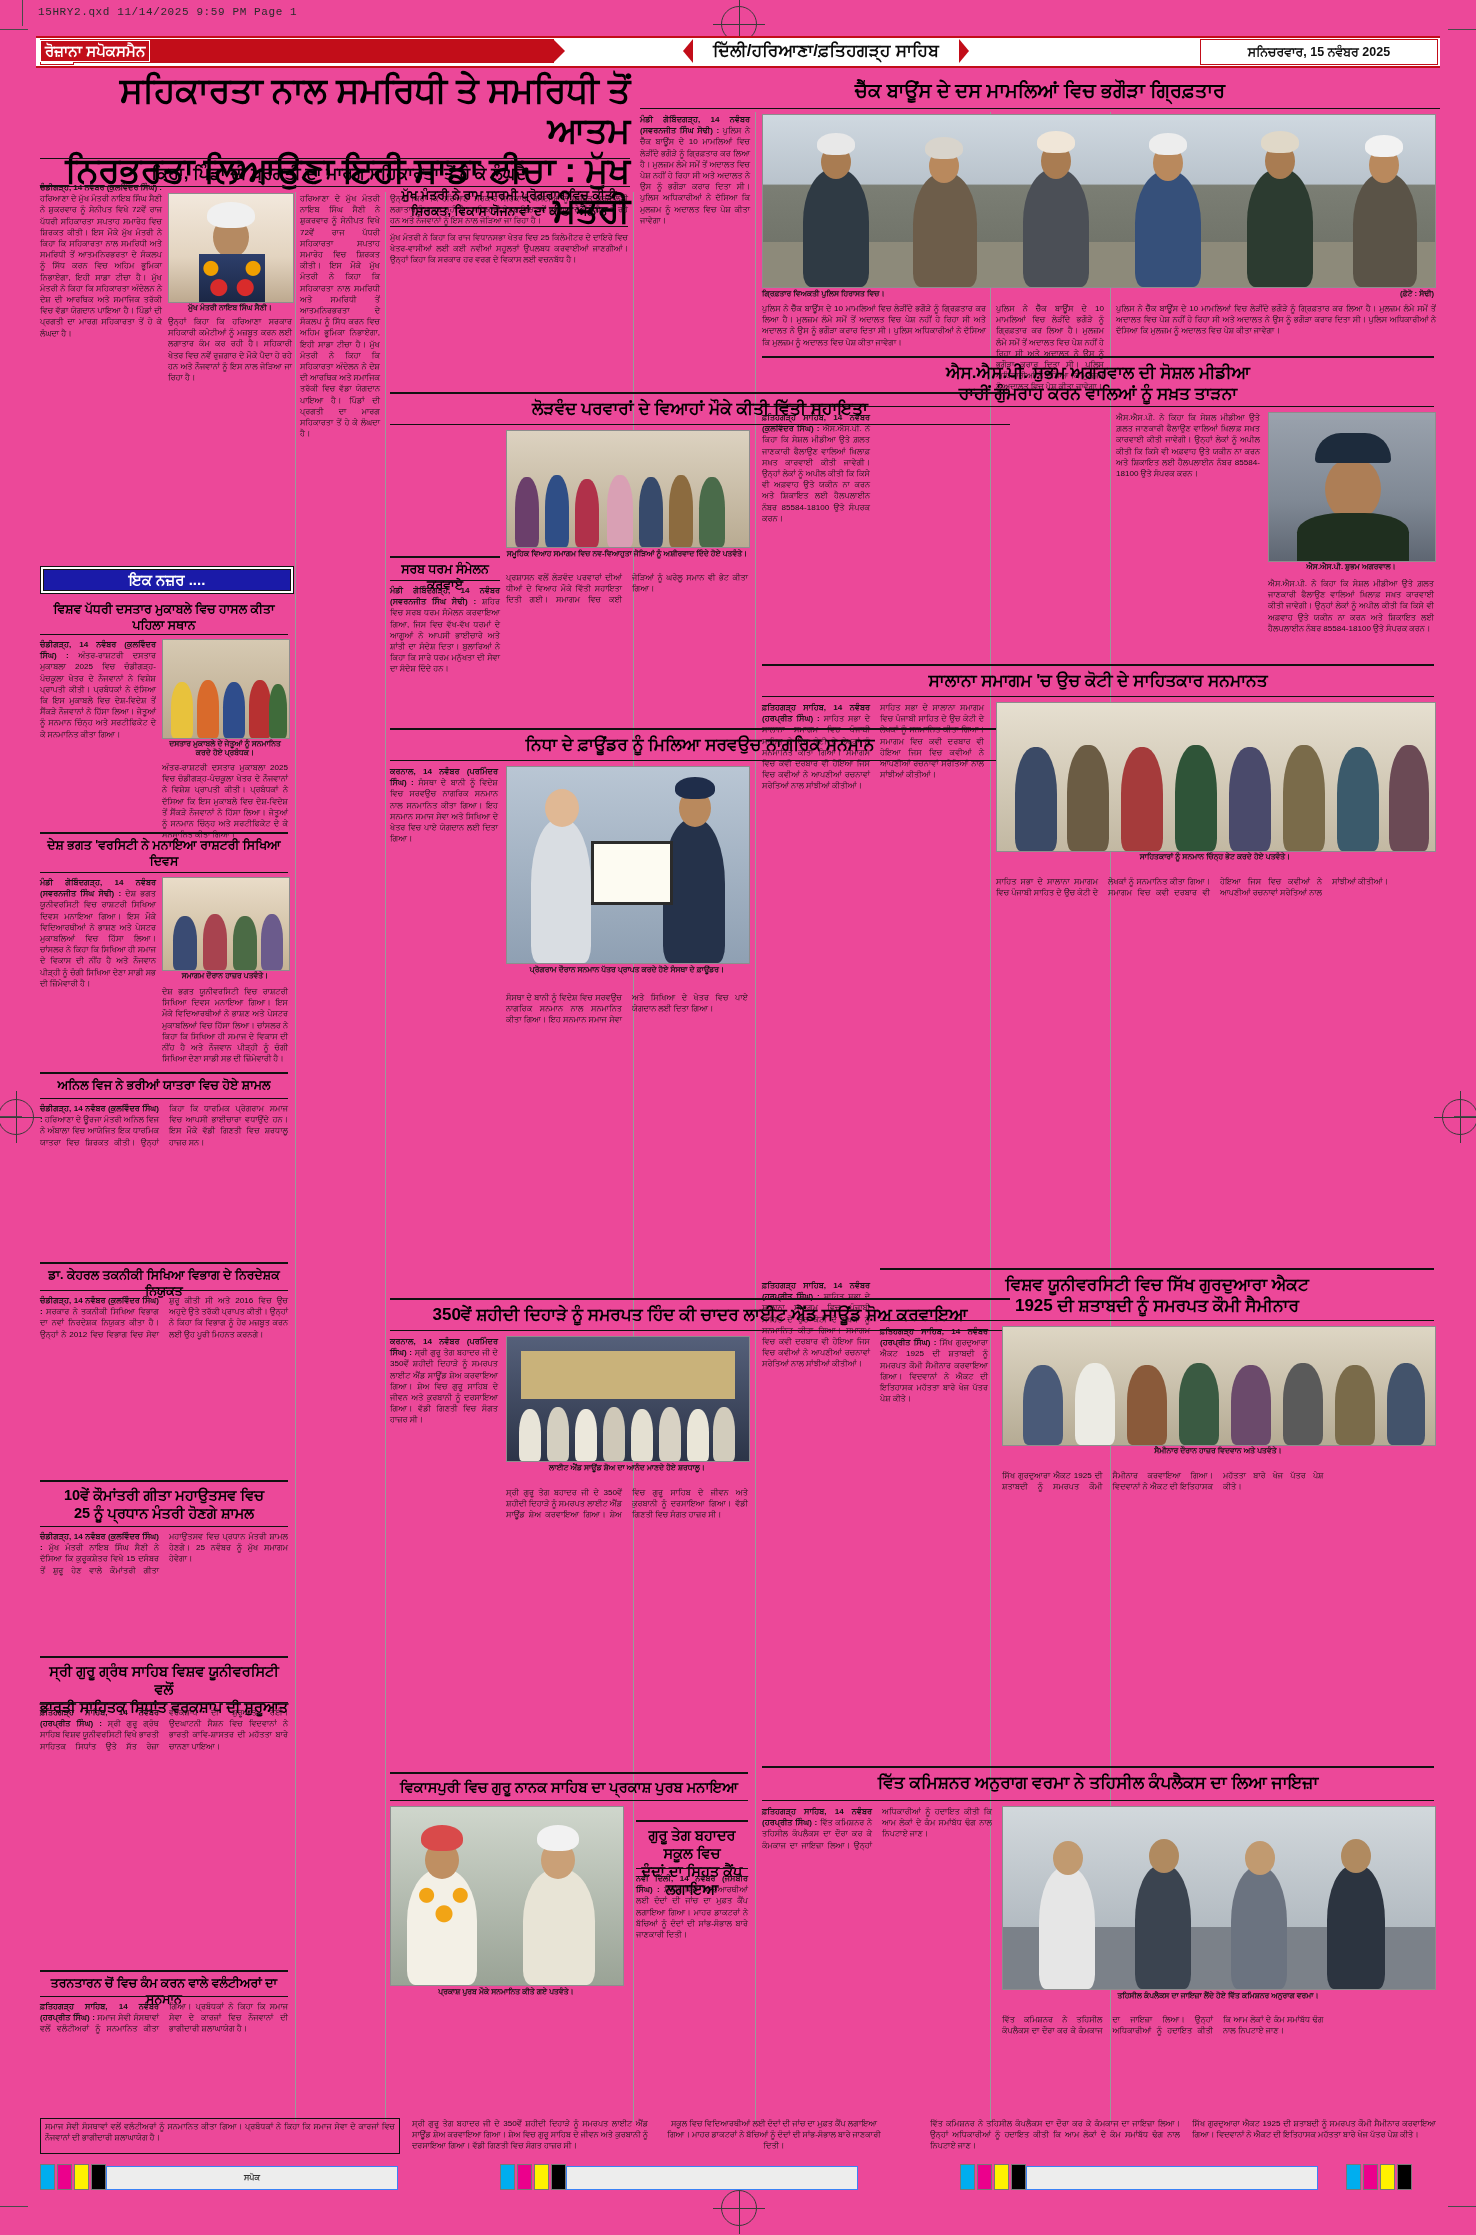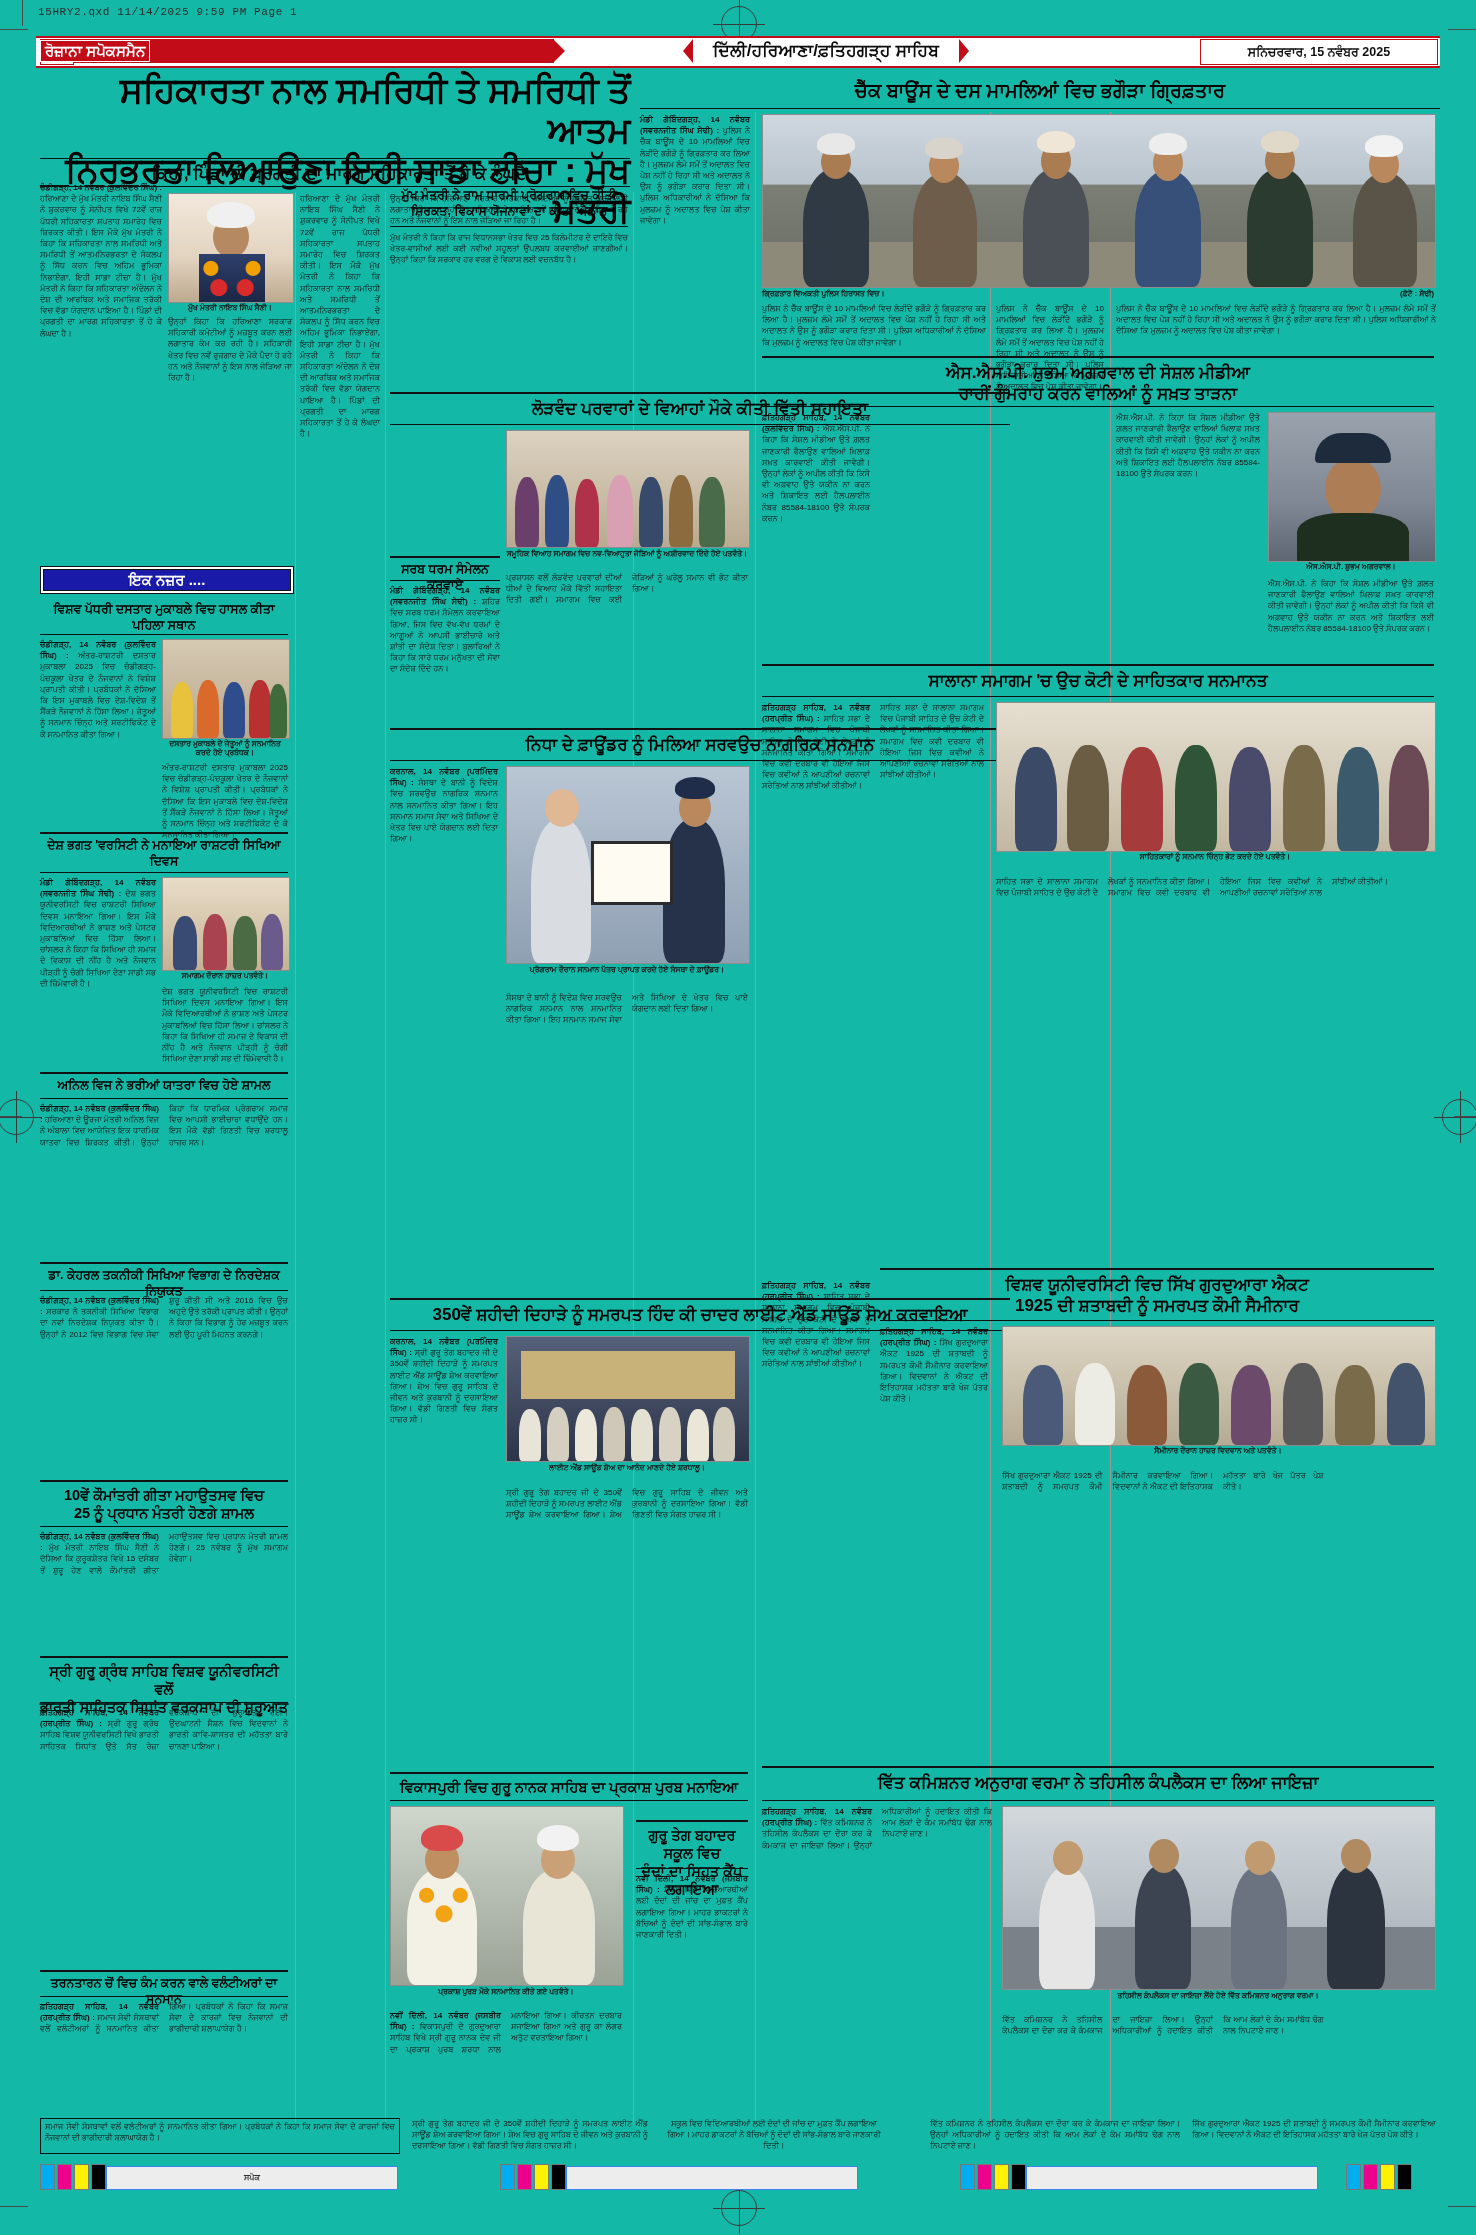--- a/index.html
+++ b/index.html
@@ -1,21 +1,21 @@
 <!DOCTYPE html>
 <html><head>
 <meta charset="utf-8">
 <style>
   html,body{margin:0;padding:0;background:#8a8a8a;}
   body{font-family:"Liberation Sans",sans-serif;}
 
   .page{
     position:relative;
     width:1476px;height:2235px;
-    background:#14b8a6;
+    background:#ec4899;
     overflow:hidden;
   }
 
   
   .crop-line{position:absolute;background:#4a4a4a;}
   .reg-mark{position:absolute;width:34px;height:34px;border:1px solid #3a3a3a;border-radius:50%;}
   .reg-mark:before,.reg-mark:after{content:"";position:absolute;background:#3a3a3a;}
   .reg-mark:before{left:50%;top:-9px;width:1px;height:52px;margin-left:-0.5px;}
   .reg-mark:after{top:50%;left:-9px;height:1px;width:52px;margin-top:-0.5px;}
 
@@ -481,24 +481,20 @@
     <div class="turban" style="left:30px;top:18px;width:42px;height:26px;background:#d94a4a;"></div>
     <div class="fig" style="left:132px;top:62px;width:72px;height:116px;background:#e8e4d6;"></div>
     <div class="head" style="left:150px;top:34px;width:34px;height:38px;background:#caa077;"></div>
     <div class="turban" style="left:146px;top:18px;width:42px;height:26px;background:#f2f2f2;"></div>
     <div style="position:absolute;left:24px;top:76px;width:58px;height:44px;background:
          radial-gradient(circle at 20% 28%, #f2a415 0 7px, transparent 8px),
          radial-gradient(circle at 78% 28%, #f2a415 0 7px, transparent 8px),
          radial-gradient(circle at 50% 70%, #f2a415 0 8px, transparent 9px);"></div>
   </div>
   <div class="cap" style="left:390px;top:1987px;width:232px;">ਪ੍ਰਕਾਸ਼ ਪੁਰਬ ਮੌਕੇ ਸਨਮਾਨਿਤ ਕੀਤੇ ਗਏ ਪਤਵੰਤੇ।</div>
-  <div class="col-text" style="position:absolute;left:390px;top:2010px;width:232px;height:104px;column-count:2;column-gap:10px;">
-    <span class="lede">ਨਵੀਂ ਦਿੱਲੀ, 14 ਨਵੰਬਰ (ਜਸਬੀਰ ਸਿੰਘ) :</span>
-    <span>ਵਿਕਾਸਪੁਰੀ ਦੇ ਗੁਰਦੁਆਰਾ ਸਾਹਿਬ ਵਿਖੇ ਸ੍ਰੀ ਗੁਰੂ ਨਾਨਕ ਦੇਵ ਜੀ ਦਾ ਪ੍ਰਕਾਸ਼ ਪੁਰਬ ਸ਼ਰਧਾ ਨਾਲ ਮਨਾਇਆ ਗਿਆ। ਕੀਰਤਨ ਦਰਬਾਰ ਸਜਾਇਆ ਗਿਆ ਅਤੇ ਗੁਰੂ ਕਾ ਲੰਗਰ ਅਤੁੱਟ ਵਰਤਾਇਆ ਗਿਆ।</span>
-  </div>
 
   <div class="rule2" style="position:absolute;left:636px;top:1820px;width:112px;"></div>
   <div style="position:absolute;left:636px;top:1826px;width:112px;">
     <div class="hl-sec-sm">ਗੁਰੂ ਤੇਗ ਬਹਾਦਰ ਸਕੂਲ ਵਿਚ</div>
     <div class="hl-sec-sm">ਦੰਦਾਂ ਦਾ ਸਿਹਤ ਕੈਂਪ ਲਗਾਇਆ</div>
   </div>
   <div class="rule" style="position:absolute;left:636px;top:1868px;width:112px;"></div>
   <div class="col-text" style="position:absolute;left:636px;top:1873px;width:112px;height:238px;">
     <span class="lede">ਨਵੀਂ ਦਿੱਲੀ, 14 ਨਵੰਬਰ (ਜਸਬੀਰ ਸਿੰਘ) :</span>
     <span>ਸਕੂਲ ਵਿਚ ਵਿਦਿਆਰਥੀਆਂ ਲਈ ਦੰਦਾਂ ਦੀ ਜਾਂਚ ਦਾ ਮੁਫ਼ਤ ਕੈਂਪ ਲਗਾਇਆ ਗਿਆ। ਮਾਹਰ ਡਾਕਟਰਾਂ ਨੇ ਬੱਚਿਆਂ ਨੂੰ ਦੰਦਾਂ ਦੀ ਸਾਂਭ-ਸੰਭਾਲ ਬਾਰੇ ਜਾਣਕਾਰੀ ਦਿਤੀ।</span>

